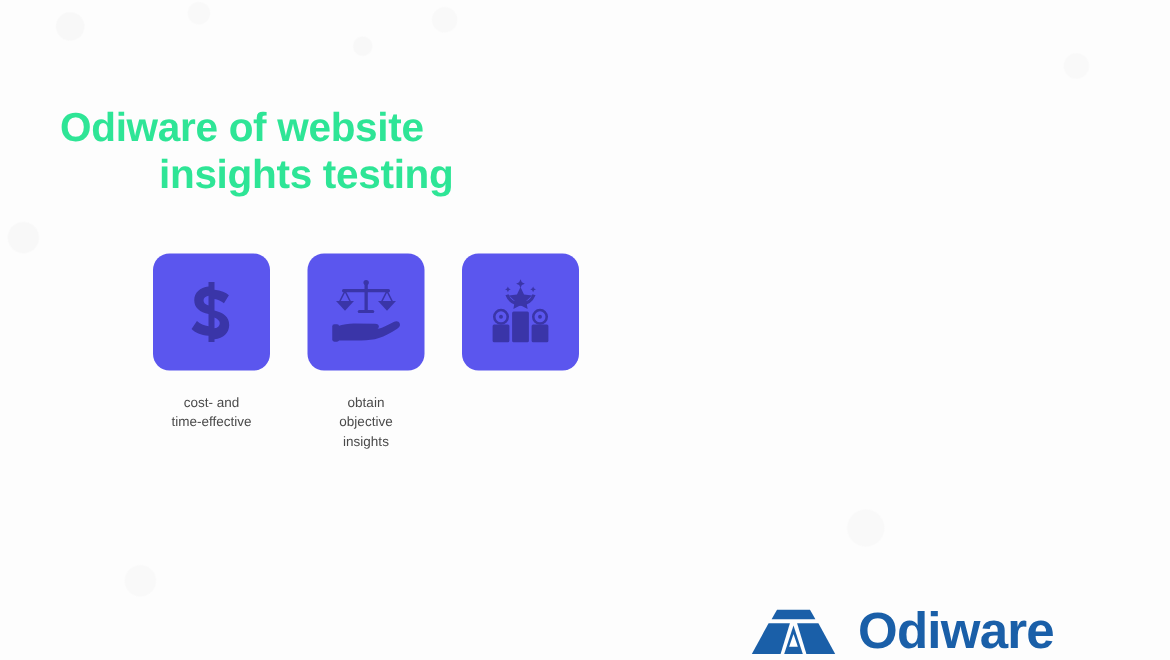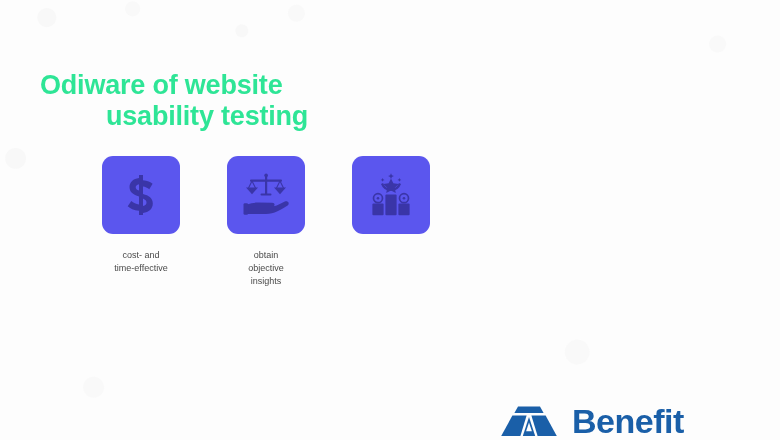--- a/index.html
+++ b/index.html
@@ -53,23 +53,23 @@
     white-space: nowrap;
   }
   .title-line.indent {
     padding-left: 66px;
   }
 
   
   #cards-row {
     position: absolute;
     left: 102px;
-    top: 156px;
-    display: flex;
-    gap: 47px;
+    top: 169px;
+    display: flex;
+    gap: 25px;
   }
   .benefit-item {
     width: 78px;
     display: flex;
     flex-direction: column;
     align-items: center;
   }
   .benefit-card {
     width: 78px;
     height: 78px;
@@ -110,21 +110,21 @@
 </style>
 </head>
 <body>
 
 <div id="slide">
 
   <div id="texture"></div>
 
   <div id="title-block">
     <div class="title-line">Odiware of website</div>
-    <div class="title-line indent">usability testing</div>
+    <div class="title-line indent">insights testing</div>
   </div>
 
   <div id="cards-row">
 
     <div class="benefit-item">
       <div class="benefit-card">
         <span>
           <svg width="34" height="44" viewBox="0 0 34 44" fill="none">
             <path d="M15 2 h4 v5.2 c4.4 .4 7.6 1.8 9.6 3.6 l-3.3 5.4 c-1.8-1.5-4.2-2.5-6.3-2.8 v7.6
                      c5.8 1.6 9.8 3.9 9.8 9.6 0 5.3-3.9 8.8-9.8 9.5 V42 h-4 v-4.2 c-5.2-.4-9-2.2-11.3-4.5
@@ -210,16 +210,16 @@
         <path d="M18 1.5 h22 l3.6 6.4 H14.4 z" fill="#1a5fa8"></path>
 
         <path d="M12.4 10.5 h14.2 L20.4 31 H1.2 z" fill="#1a5fa8"></path>
 
         <path d="M45.6 10.5 H31.4 L37.6 31 h19.2 z" fill="#1a5fa8"></path>
 
         <path d="M29 12 l6.2 19 H22.8 z" fill="#1a5fa8"></path>
         <path d="M29 17.6 l2.9 8.6 h-5.8 z" fill="#ffffff"></path>
       </svg>
     </span>
-    <span id="logo-wordmark">Benefit</span>
+    <span id="logo-wordmark">Odiware</span>
   </div>
 
 </div>
 
 </body></html>

